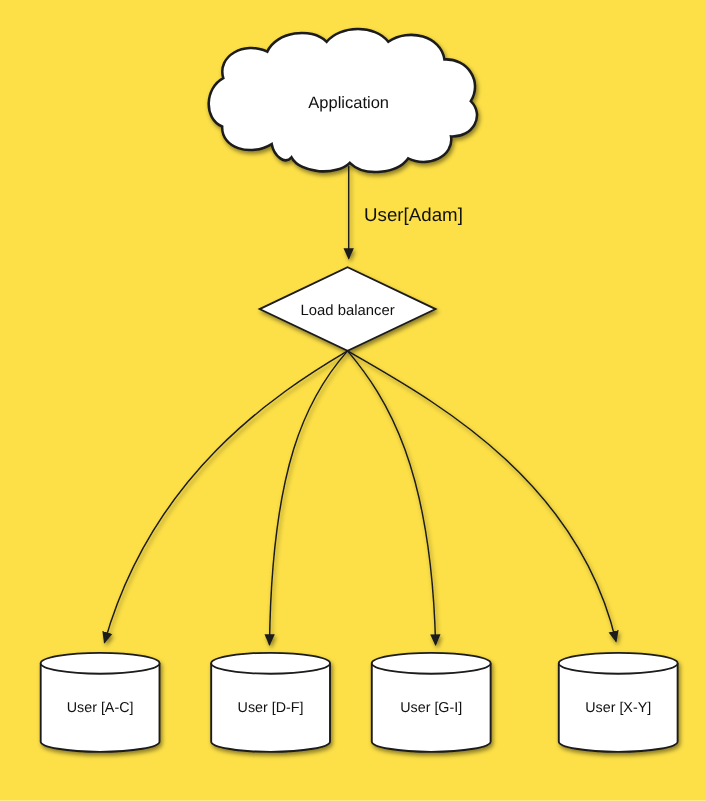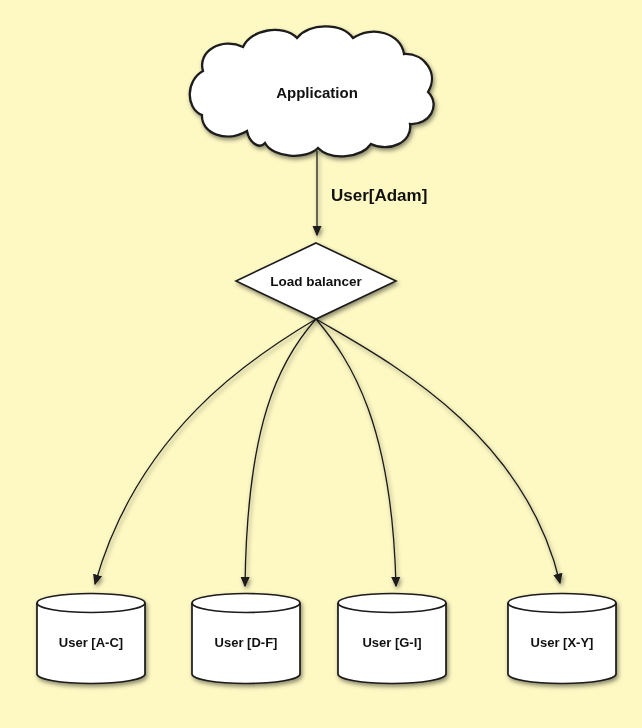--- a/index.html
+++ b/index.html
@@ -4,24 +4,23 @@
 <style>
   html, body {
     margin: 0;
     padding: 0;
     background: #ffffff;
   }
   .stage {
     position: relative;
     width: 642px;
     height: 728px;
-    background: #fef9c3;
+    background: #fde047;
     overflow: hidden;
     font-family: "Liberation Sans", "DejaVu Sans", sans-serif;
-    font-weight: bold;
   }
   svg { display: block; }
 
   .shape {
     fill: #ffffff;
     stroke: #1a1a1a;
   }
   .cloud-outline   { stroke-width: 2.3; }
   .diamond-outline { stroke-width: 1.6; }
   .cyl-outline     { stroke-width: 1.7; }

